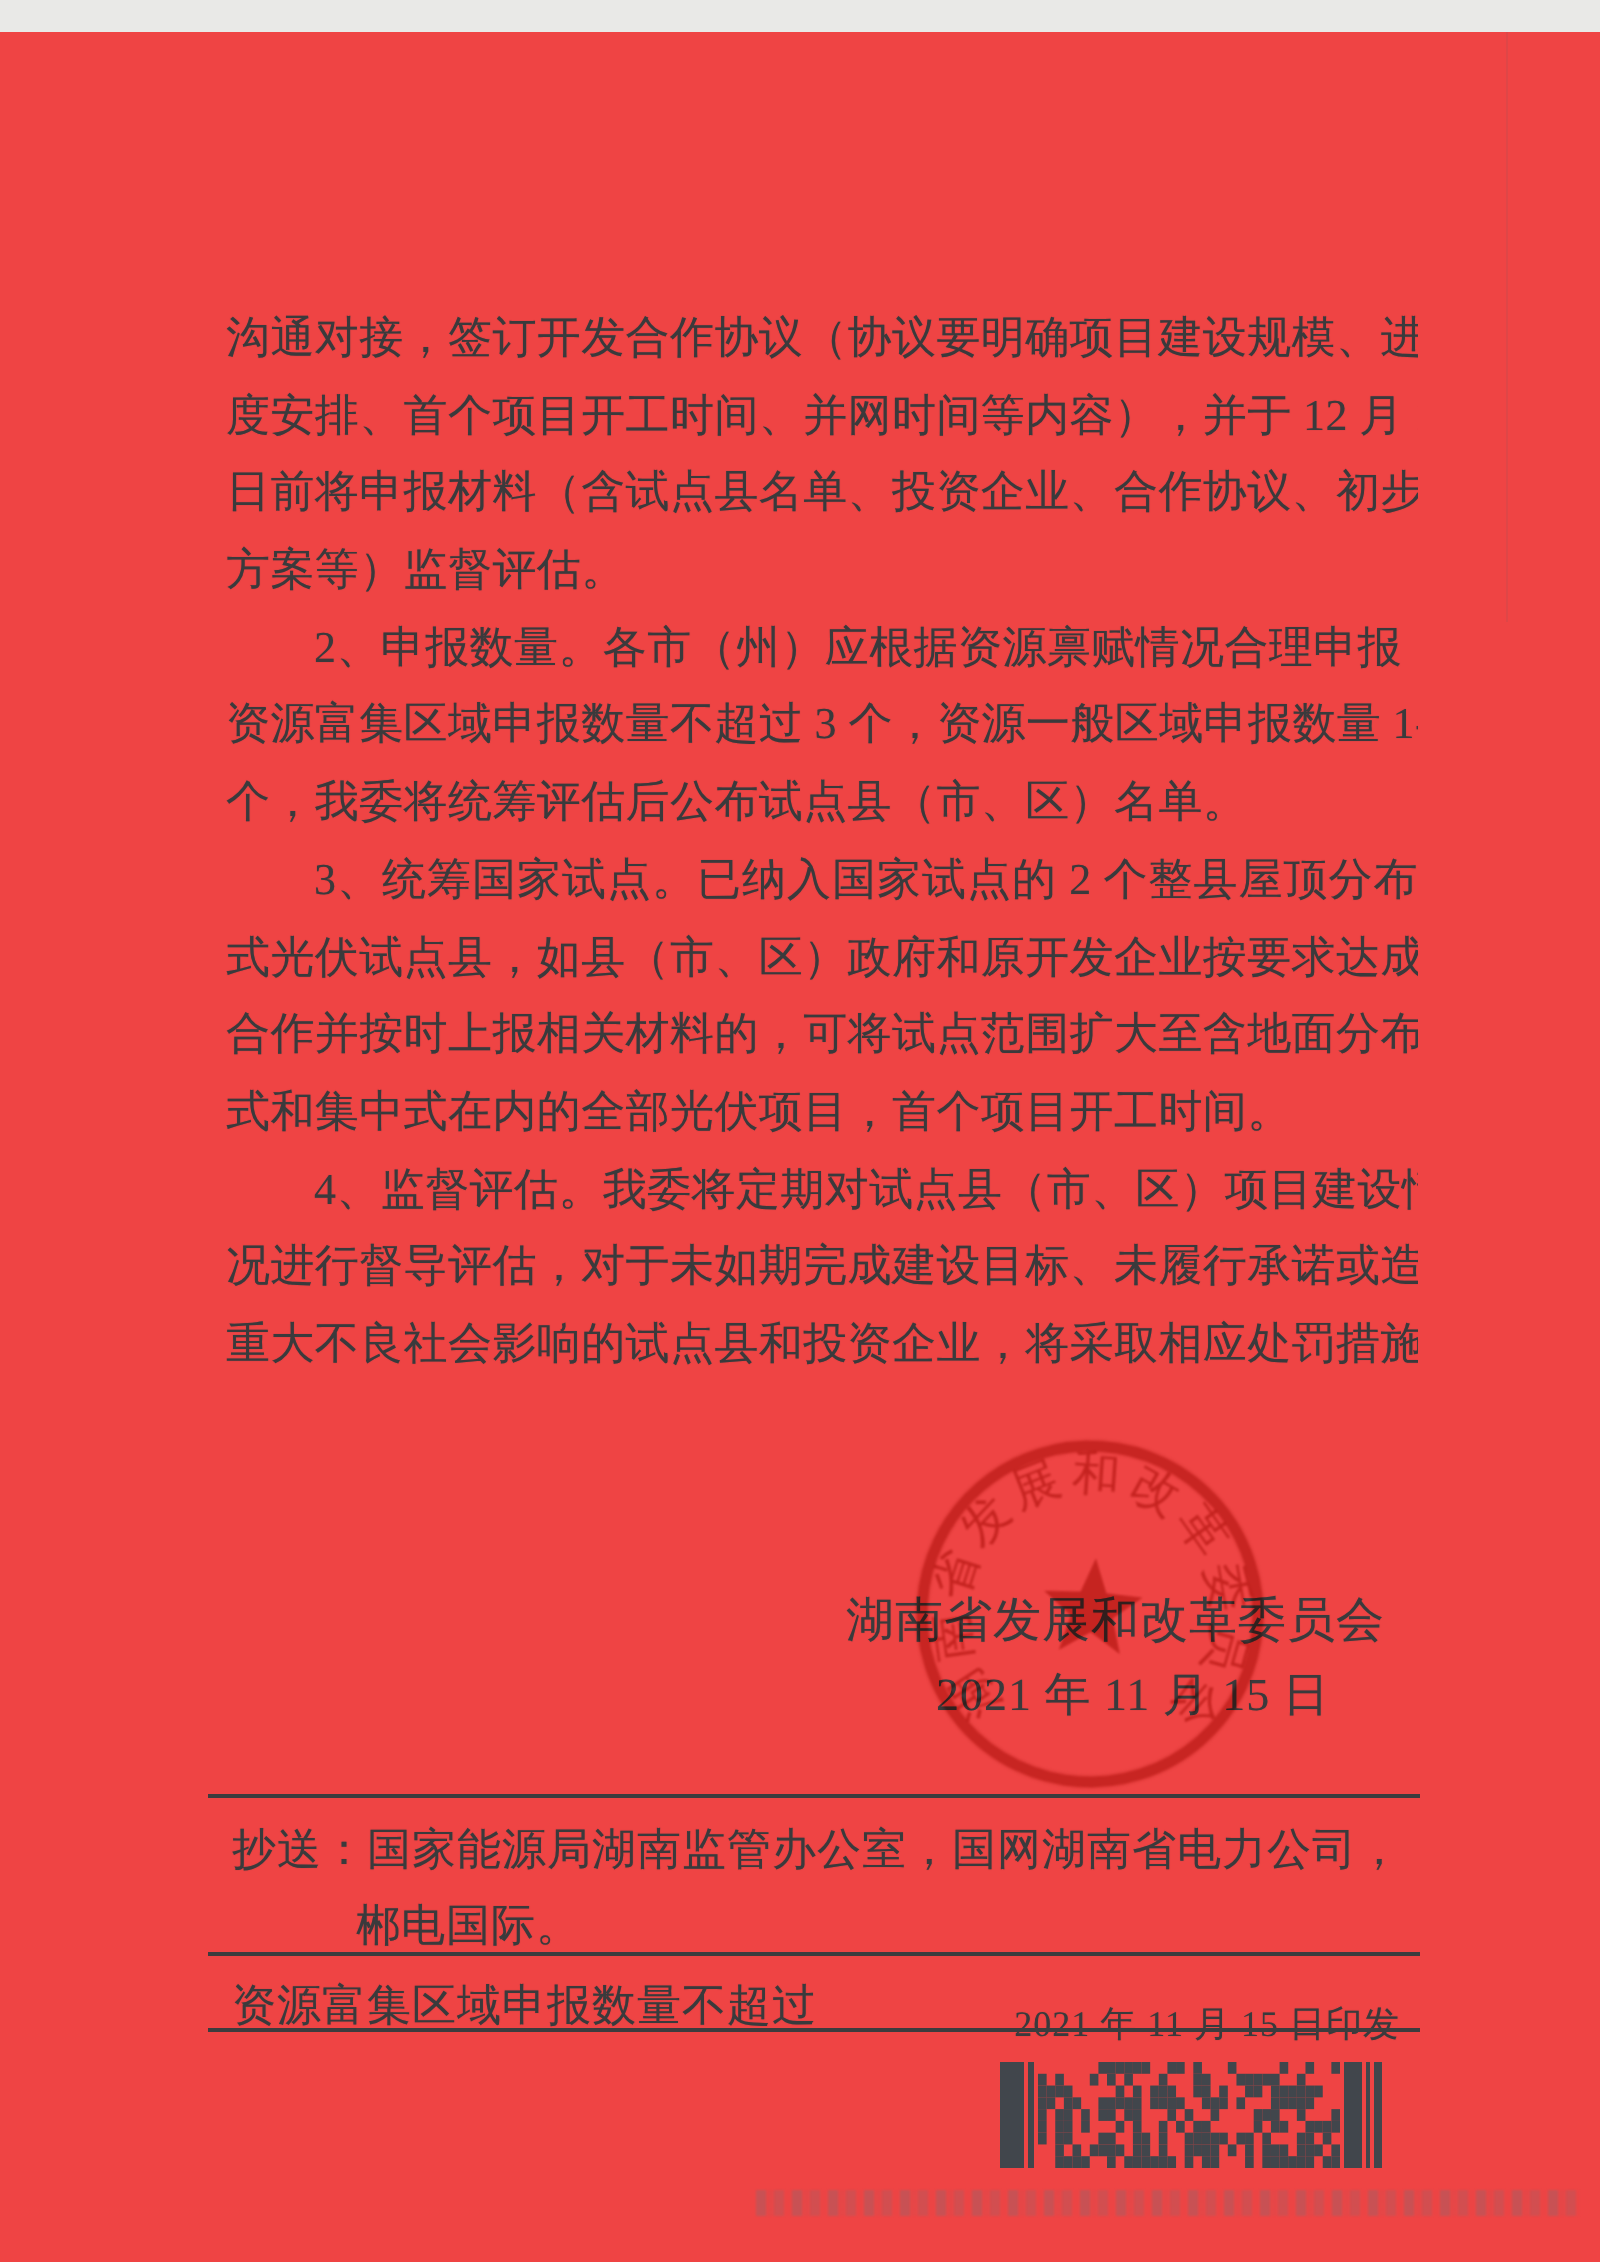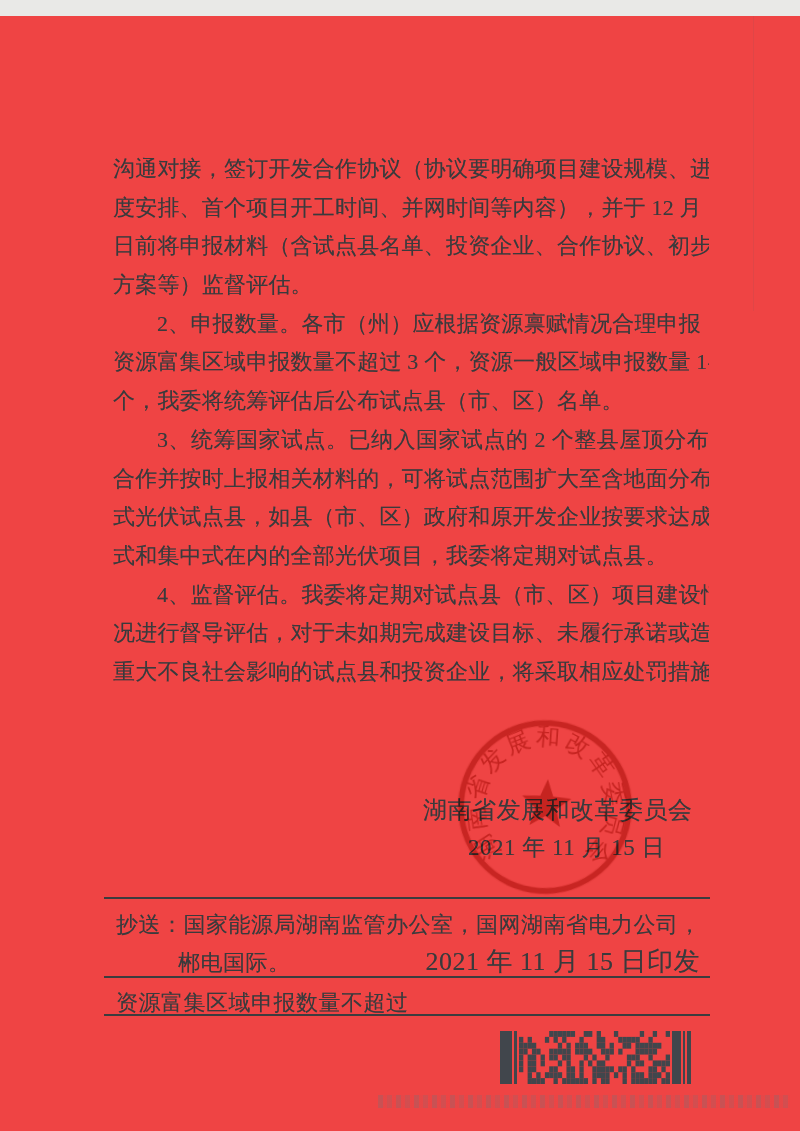--- a/index.html
+++ b/index.html
@@ -30,21 +30,21 @@
     transform:rotate(4deg);
   }
   
   .rule{position:absolute;left:104px;width:606px;height:2px;background:#3c3c3e;}
   .rule1{top:881px;}
   .rule2{top:960px;}
   .rule3{top:998px;}
   .cc1{position:absolute;left:116px;top:894px;font-size:22px;letter-spacing:0.5px;text-shadow:0 0 0.5px rgba(70,70,72,0.5);}
   .cc2{position:absolute;left:178px;top:932px;font-size:22px;letter-spacing:0.5px;text-shadow:0 0 0.5px rgba(70,70,72,0.5);}
   .issuer{position:absolute;left:116px;top:972px;font-size:22px;letter-spacing:0.5px;text-shadow:0 0 0.5px rgba(70,70,72,0.5);}
-  .print-date{position:absolute;right:100px;top:928px;font-size:26px;letter-spacing:0.5px;text-shadow:0 0 0.5px rgba(70,70,72,0.5);}
+  .print-date{position:absolute;right:100px;top:984px;font-size:18px;letter-spacing:0.5px;text-shadow:0 0 0.5px rgba(70,70,72,0.5);}
   
   .barcode{position:absolute;left:500px;top:1015px;width:193px;height:53px;}
   .barcode svg{display:block;width:193px;height:53px;}
   .barcode rect{fill:#41464c;}
   
   .v-artifact{position:absolute;left:753px;top:0;width:1px;height:295px;background:rgba(90,90,95,0.10);}
   .band1{
     position:absolute;left:378px;top:1079px;width:412px;height:13px;
     background:repeating-linear-gradient(90deg,
       rgba(110,115,122,0.30) 0 5px, rgba(110,115,122,0.06) 5px 9px,
@@ -73,23 +73,23 @@
       <div class="bodyline">日前将申报材料（含试点县名单、投资企业、合作协议、初步</div>
       <div class="bodyline end">方案等）监督评估。</div>
     </div>
     <div>
       <div class="bodyline indent">2、申报数量。各市（州）应根据资源禀赋情况合理申报，</div>
       <div class="bodyline">资源富集区域申报数量不超过 3 个，资源一般区域申报数量 1-2</div>
       <div class="bodyline end">个，我委将统筹评估后公布试点县（市、区）名单。</div>
     </div>
     <div>
       <div class="bodyline indent">3、统筹国家试点。已纳入国家试点的 2 个整县屋顶分布</div>
+      <div class="bodyline">式光伏试点县，如县（市、区）政府和原开发企业按要求达成</div>
       <div class="bodyline">合作并按时上报相关材料的，可将试点范围扩大至含地面分布</div>
-      <div class="bodyline">式光伏试点县，如县（市、区）政府和原开发企业按要求达成</div>
-      <div class="bodyline end">式和集中式在内的全部光伏项目，我委将定期对试点县。</div>
+      <div class="bodyline end">式和集中式在内的全部光伏项目，首个项目开工时间。</div>
     </div>
     <div>
       <div class="bodyline indent">4、监督评估。我委将定期对试点县（市、区）项目建设情</div>
       <div class="bodyline">况进行督导评估，对于未如期完成建设目标、未履行承诺或造成</div>
       <div class="bodyline end">重大不良社会影响的试点县和投资企业，将采取相应处罚措施。</div>
     </div>
   </div>
 
   <div>
     <div class="sig-org">湖南省发展和改革委员会</div>

